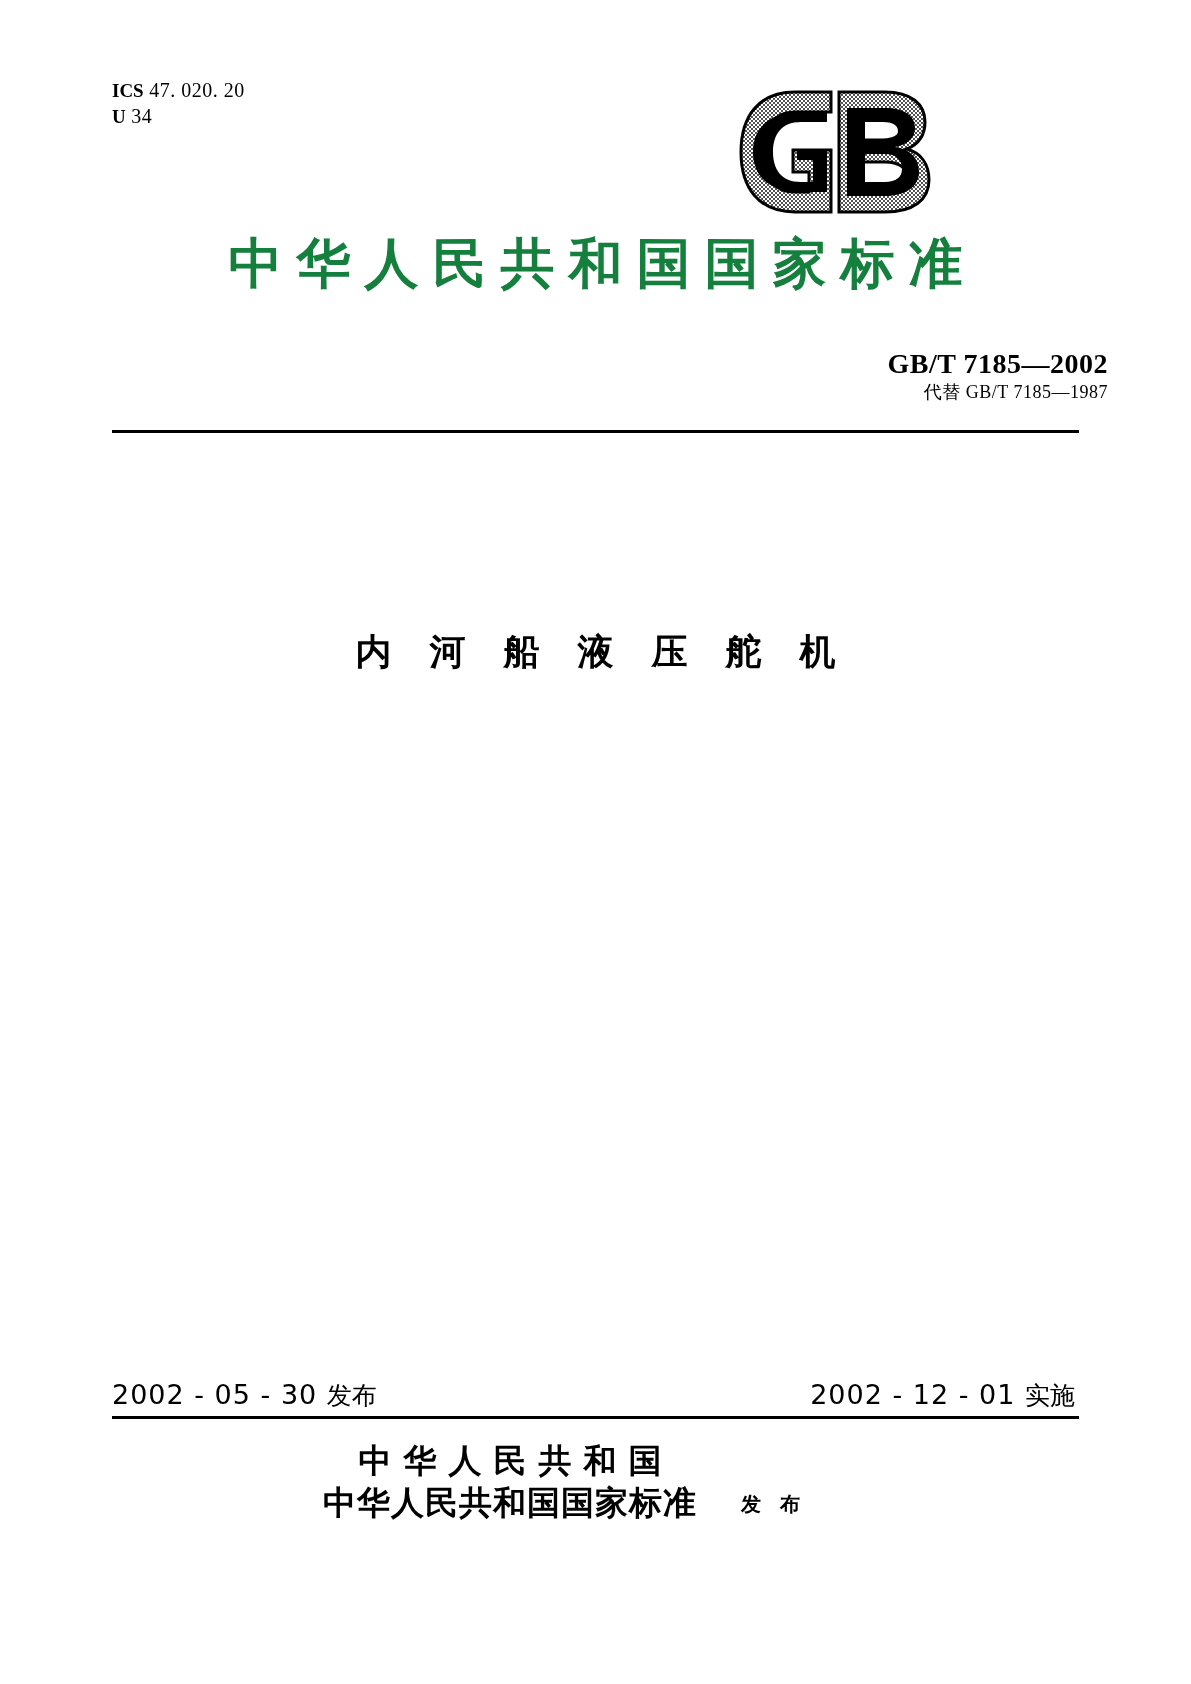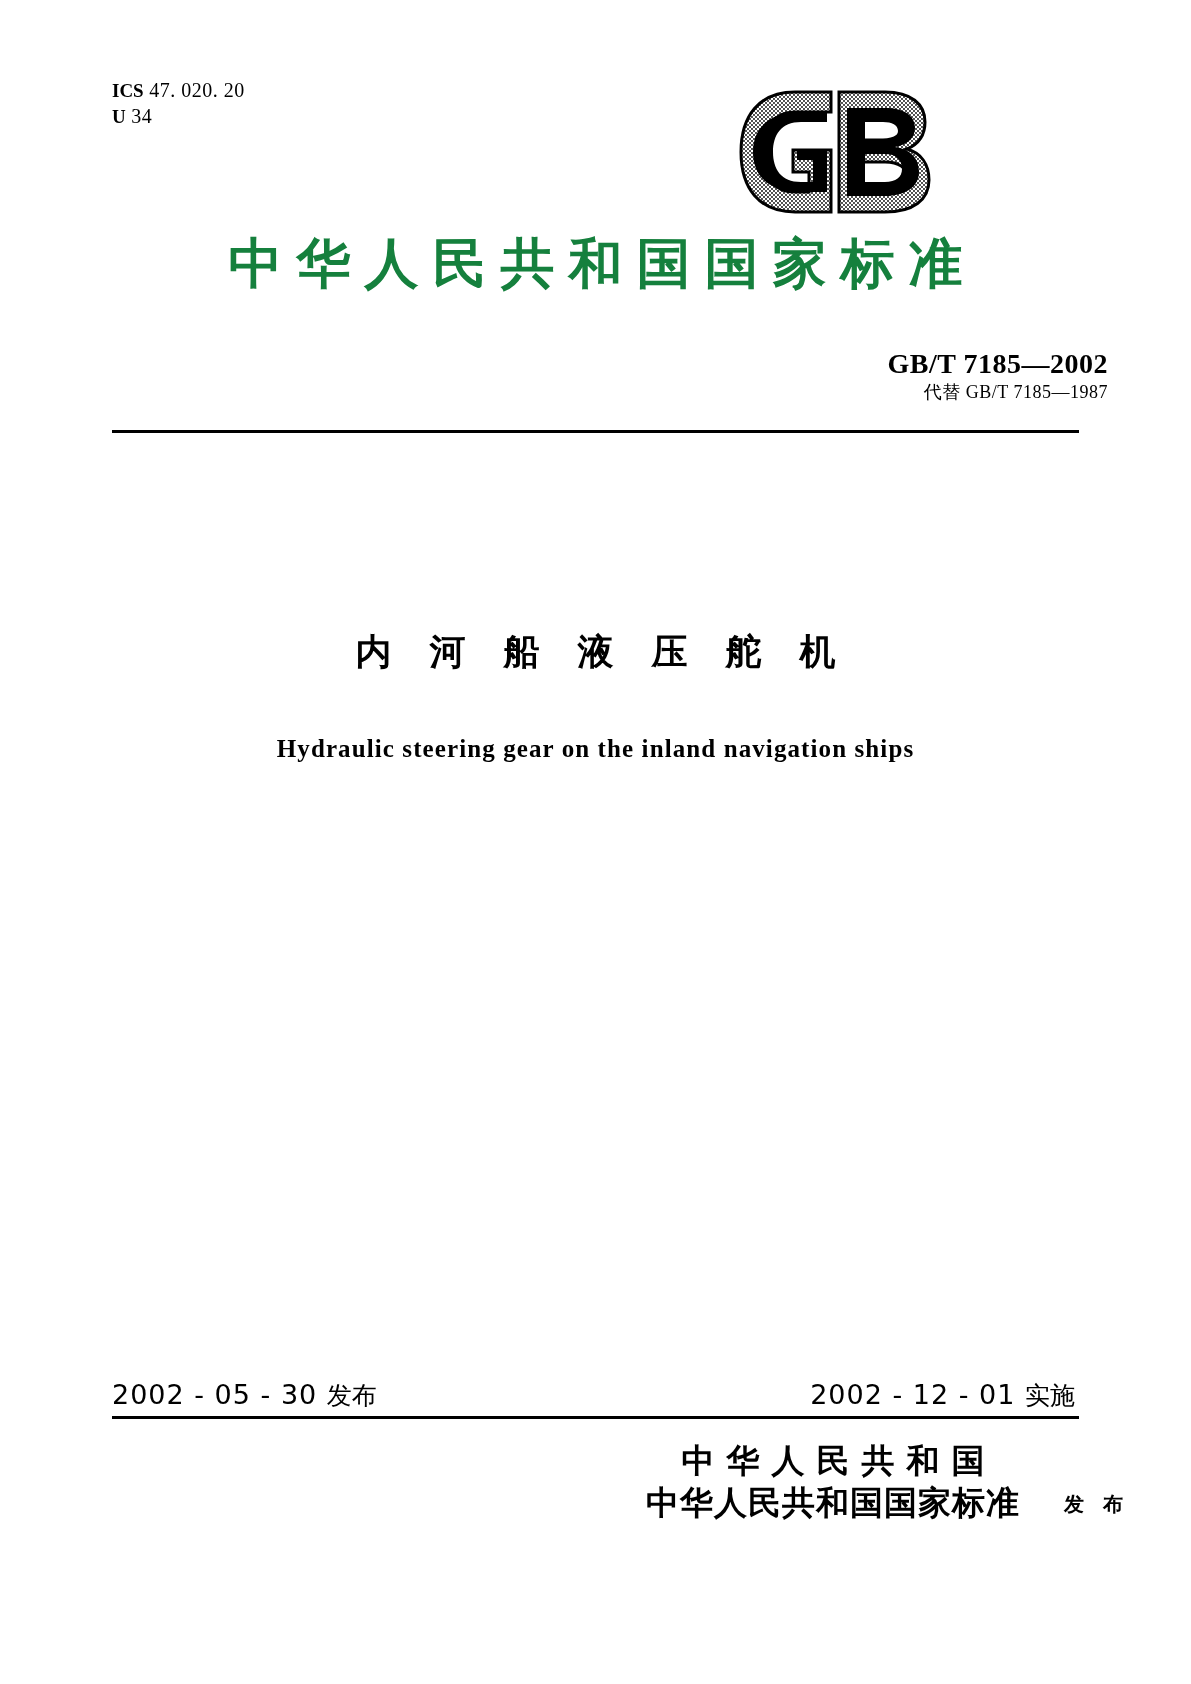--- a/index.html
+++ b/index.html
@@ -154,21 +154,21 @@
     background: #000;
   }
 
   
   .issuer {
     position: absolute;
     left: 0;
     top: 1440px;
     width: 1129px;
     display: flex;
-    justify-content: flex-end;
+    justify-content: center;
     align-items: flex-end;
   }
   .issuer-lines {
     text-align: center;
     font-family: "DejaVu Sans", sans-serif;
     font-weight: bold;
     font-size: 33px;
     line-height: 1.28;
   }
   .issuer-l1 { letter-spacing: 12px; text-indent: 12px; }
@@ -219,21 +219,20 @@
   <div class="nat-title">中华人民共和国国家标准</div>
 
   <div class="std-no-block">
     <div class="std-no">GB/T 7185—2002</div>
     <div class="std-replaces">代替 GB/T 7185—1987</div>
   </div>
 
   <div class="rule-top"></div>
 
   <div class="doc-title-cn">内河船液压舵机</div>
-  <div class="doc-title-en">Hydraulic steering gear on the inland navigation ships</div>
 
   <div class="date-row">
     <div class="date-left"><span>2002 - 05 - 30</span> <span class="cn">发布</span></div>
     <div class="date-right"><span>2002 - 12 - 01</span> <span class="cn">实施</span></div>
   </div>
 
   <div class="rule-bottom"></div>
 
   <div class="issuer">
     <div class="issuer-lines">

